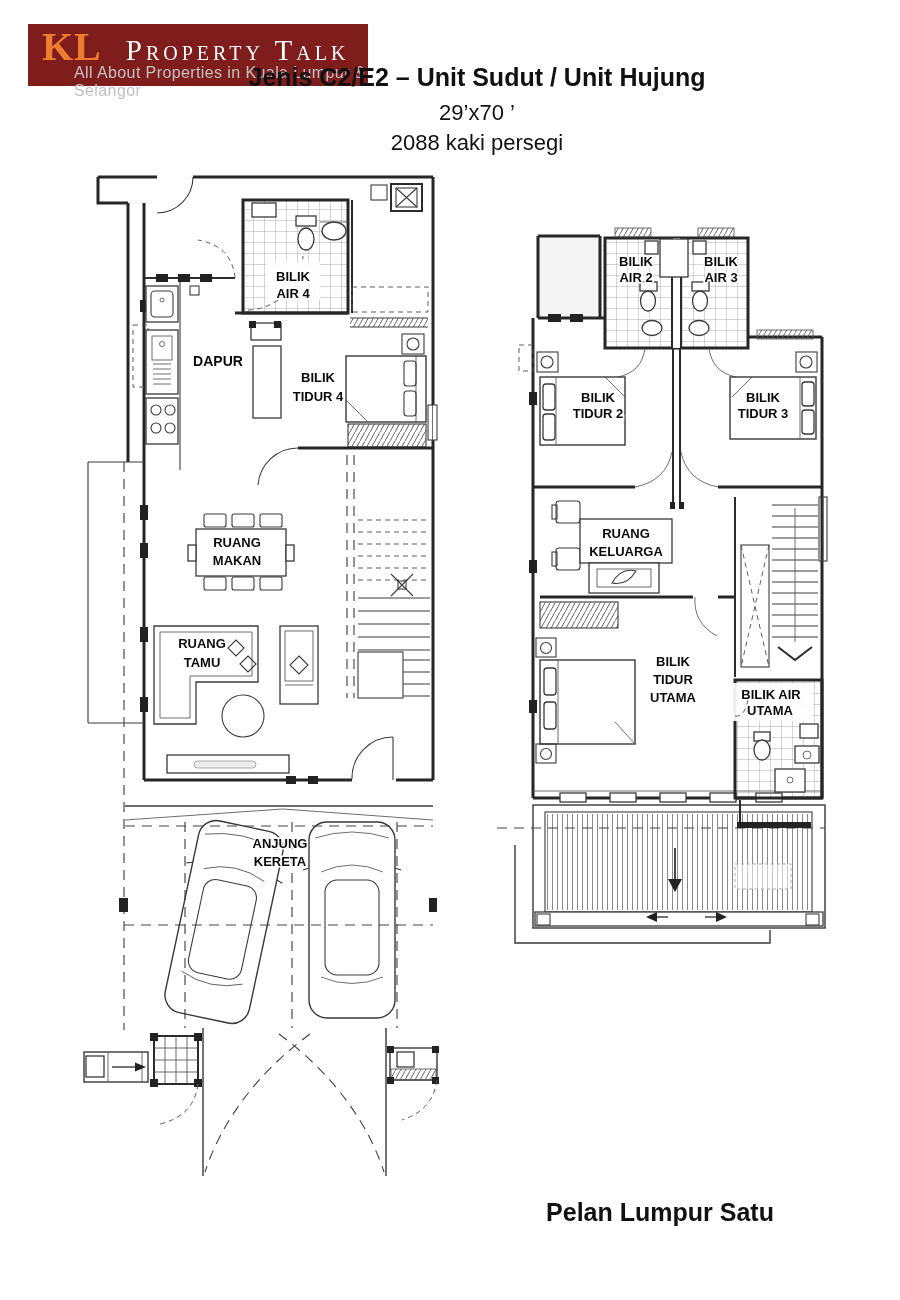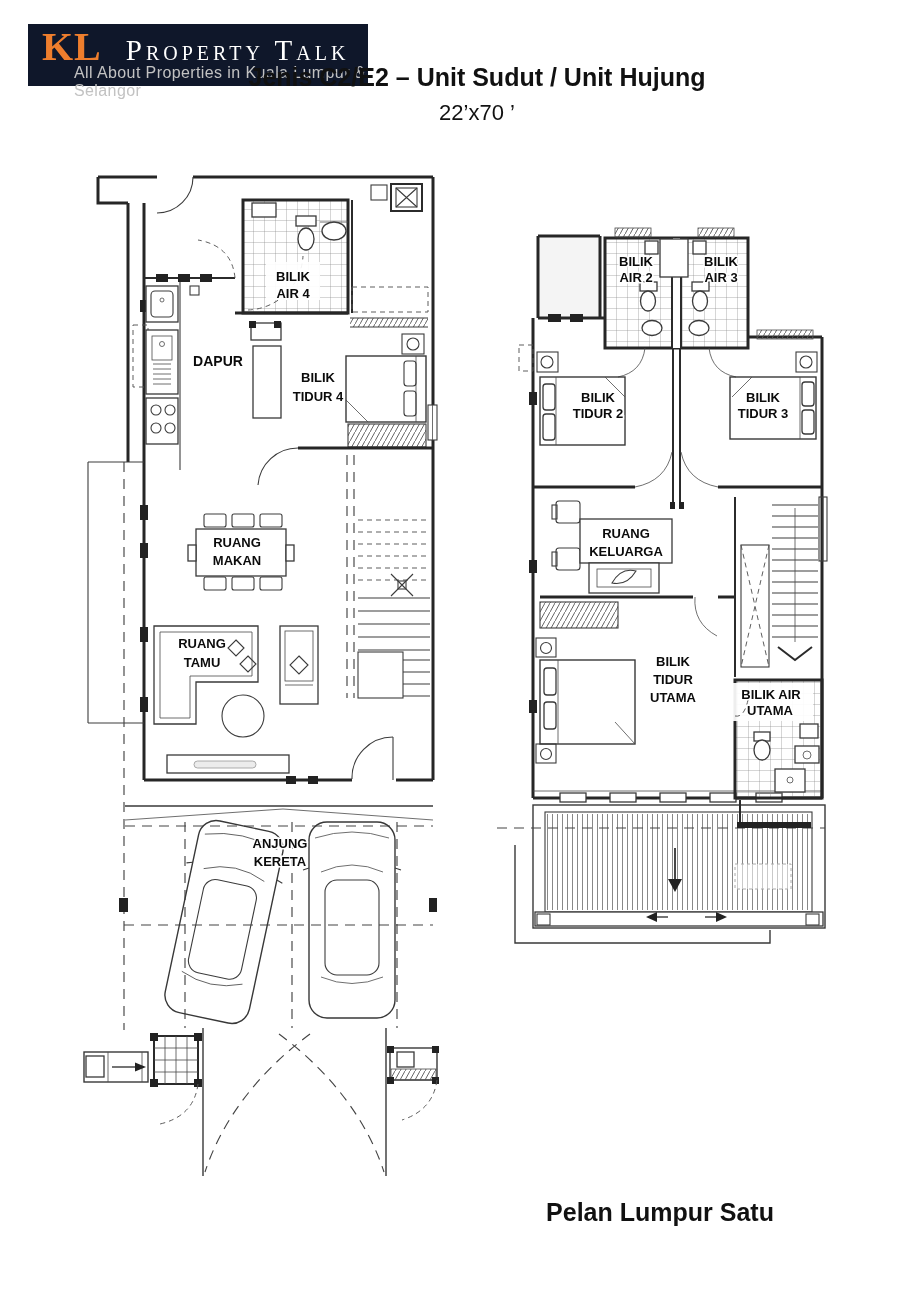--- a/index.html
+++ b/index.html
@@ -1,19 +1,19 @@
 <!DOCTYPE html>
 <html><head>
 <meta charset="utf-8">
 <style>
   html,body{margin:0;padding:0;background:#fff;}
   .page{position:relative;width:900px;height:1300px;background:#fff;overflow:hidden;
         font-family:"Liberation Sans",sans-serif;}
   
-  .logo{position:absolute;left:28px;top:24px;width:340px;height:62px;background:#0f172a;z-index:1;}
+  .logo{position:absolute;left:28px;top:24px;width:340px;height:62px;background:#7f1d1d;z-index:1;}
   .logo-row{display:flex;align-items:baseline;padding:2px 0 0 14px;}
   .logo-kl{font-family:"Liberation Serif",serif;font-size:40px;font-weight:700;color:#ee7e2d;
            letter-spacing:1px;line-height:42px;}
   .logo-name{font-family:"Liberation Serif",serif;font-variant:small-caps;font-size:29px;
              color:#ffffff;letter-spacing:4px;margin-left:24px;}
   .logo-tagline{font-size:16px;color:#c2c2c2;letter-spacing:.4px;margin:-4px 0 0 46px;}
   
   .title-block{position:absolute;left:192px;top:62px;width:570px;text-align:center;z-index:2;color:#111;}
   .plan-title{font-size:25px;font-weight:700;line-height:30px;}
   .plan-dim{font-size:22px;line-height:30px;margin-top:6px;}
@@ -46,21 +46,22 @@
   <div class="logo">
     <div class="logo-row">
       <span class="logo-kl">KL</span>
       <span class="logo-name">Property Talk</span>
     </div>
     <div class="logo-tagline">All About Properties in Kuala Lumpur &amp; Selangor</div>
   </div>
 
   <div class="title-block">
     <div class="plan-title">Jenis C2/E2 – Unit Sudut / Unit Hujung</div>
-    <div class="plan-dim">22’x70 ’</div>
+    <div class="plan-dim">29’x70 ’</div>
+    <div class="plan-area">2088 kaki persegi</div>
   </div>
 
   <svg width="900" height="1300" viewBox="0 0 900 1300">
     <defs>
       <pattern id="tiles" width="11" height="11" patternUnits="userSpaceOnUse">
         <path d="M11 0 H0 V11" fill="none" stroke="#8a8a8a" stroke-width="0.7"></path>
       </pattern>
       <pattern id="louver" width="5" height="9" patternUnits="userSpaceOnUse">
         <path d="M0 9 L5 0" stroke="#555" stroke-width="0.9"></path>
       </pattern>

